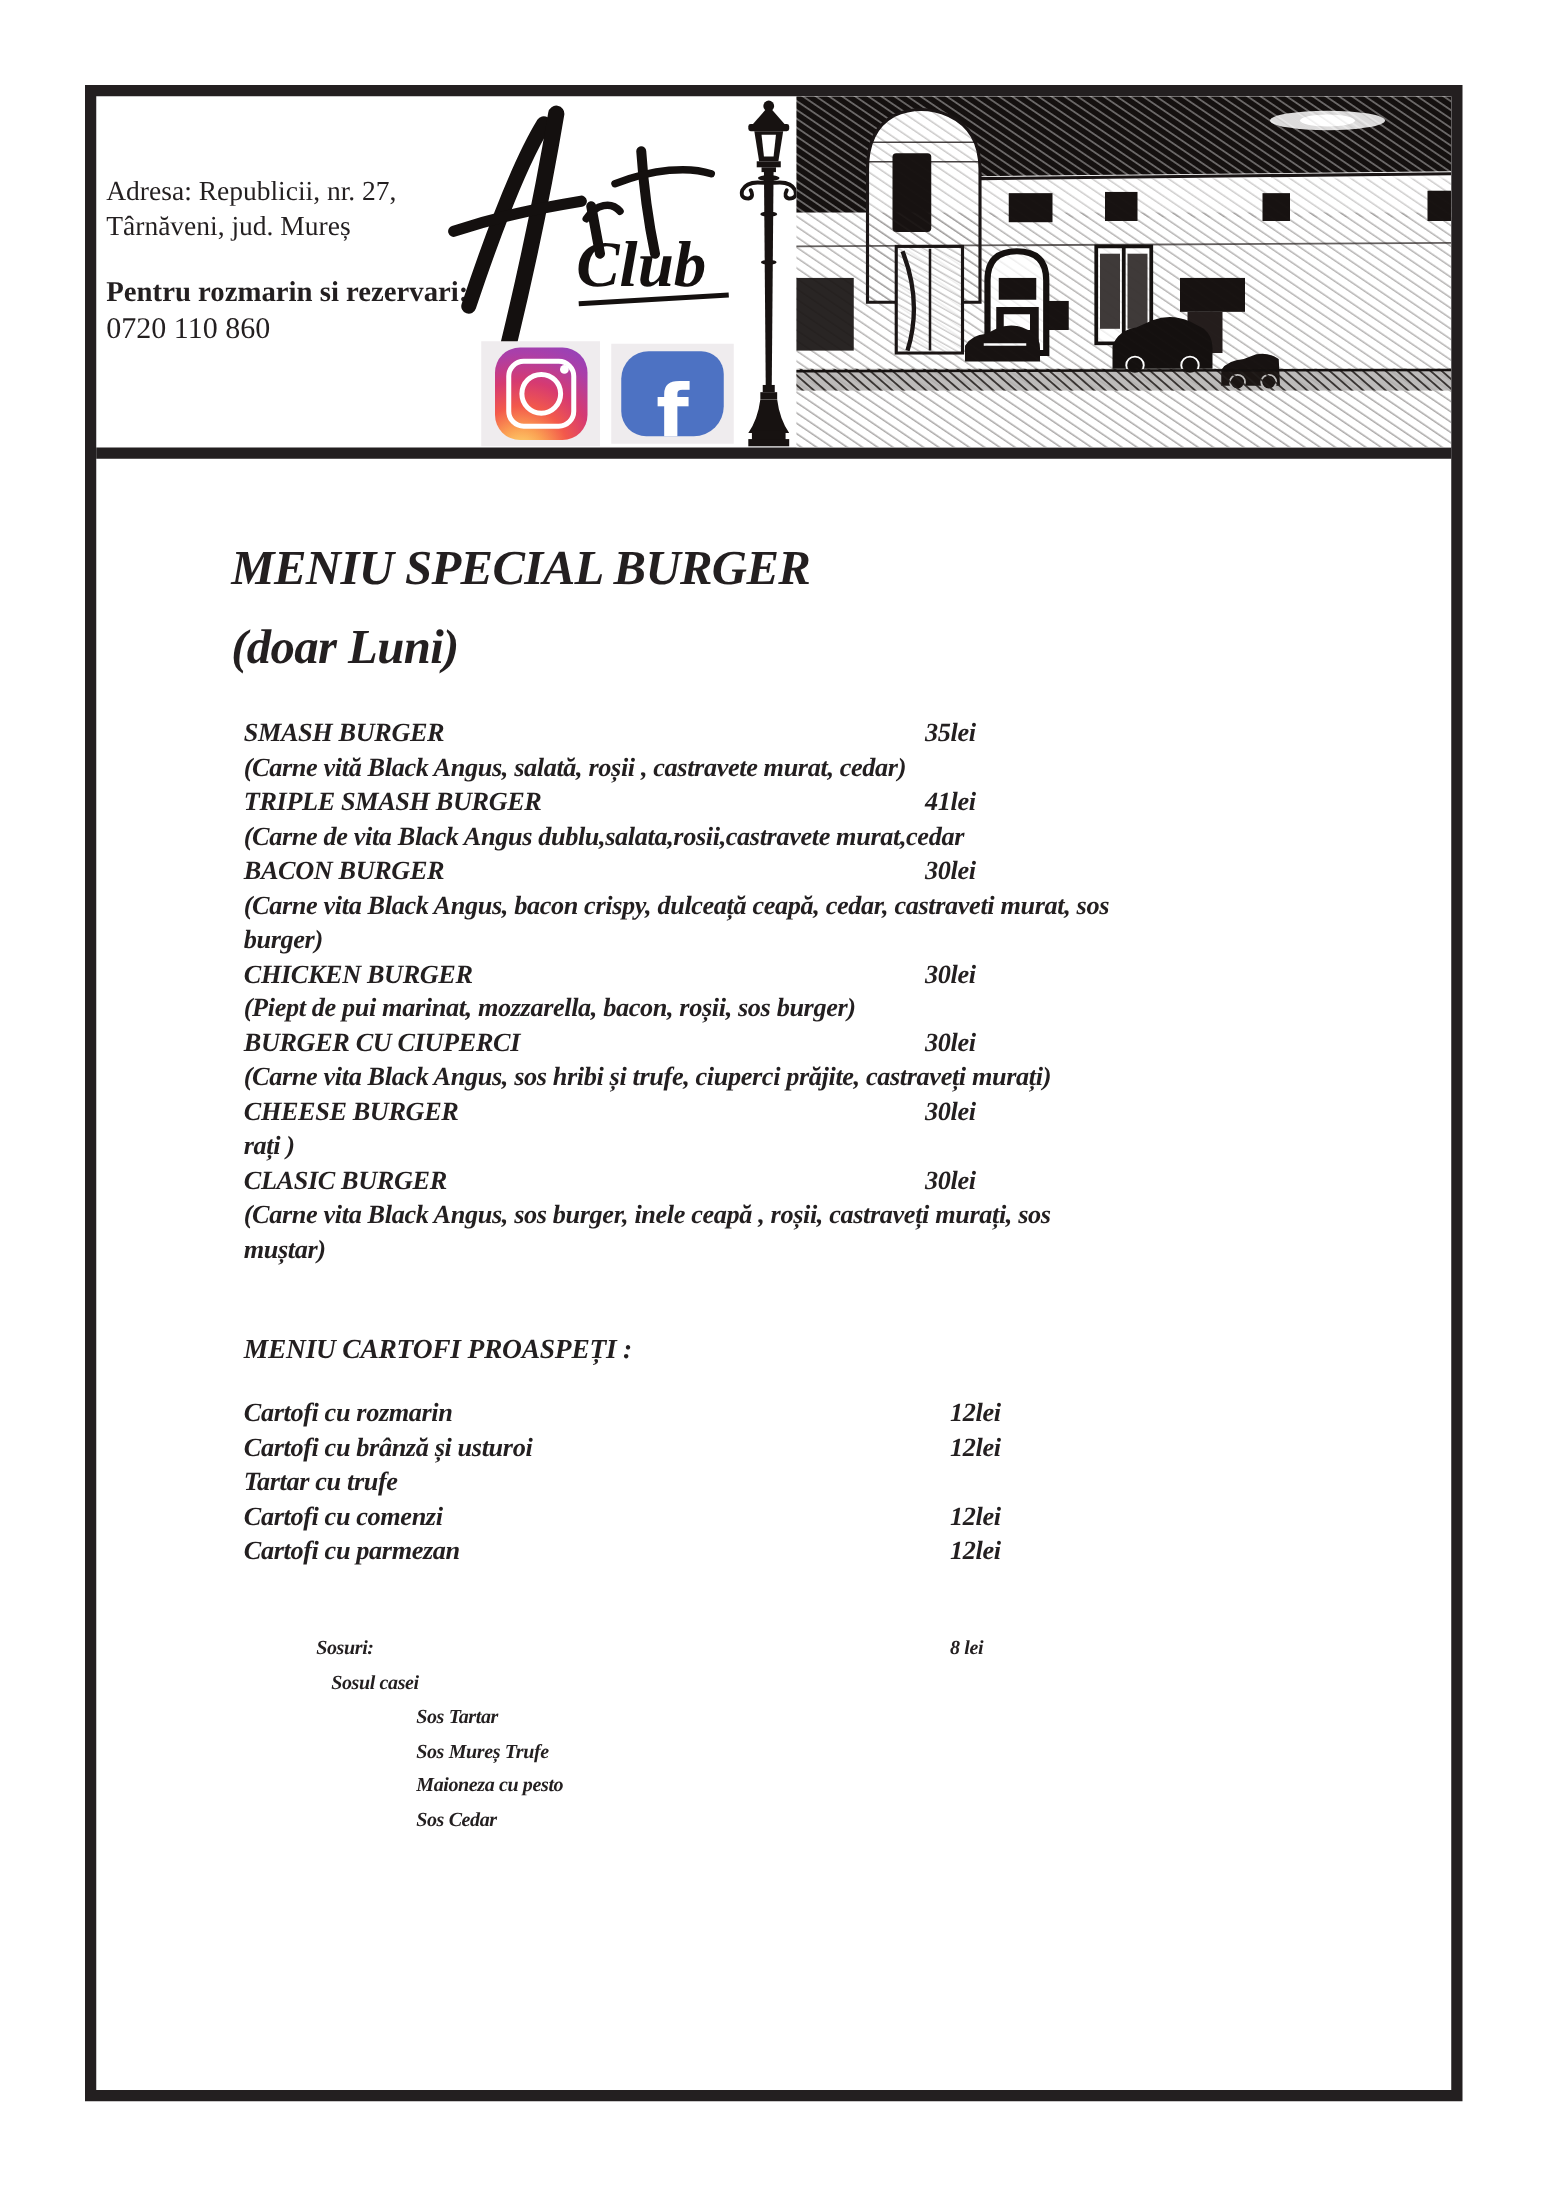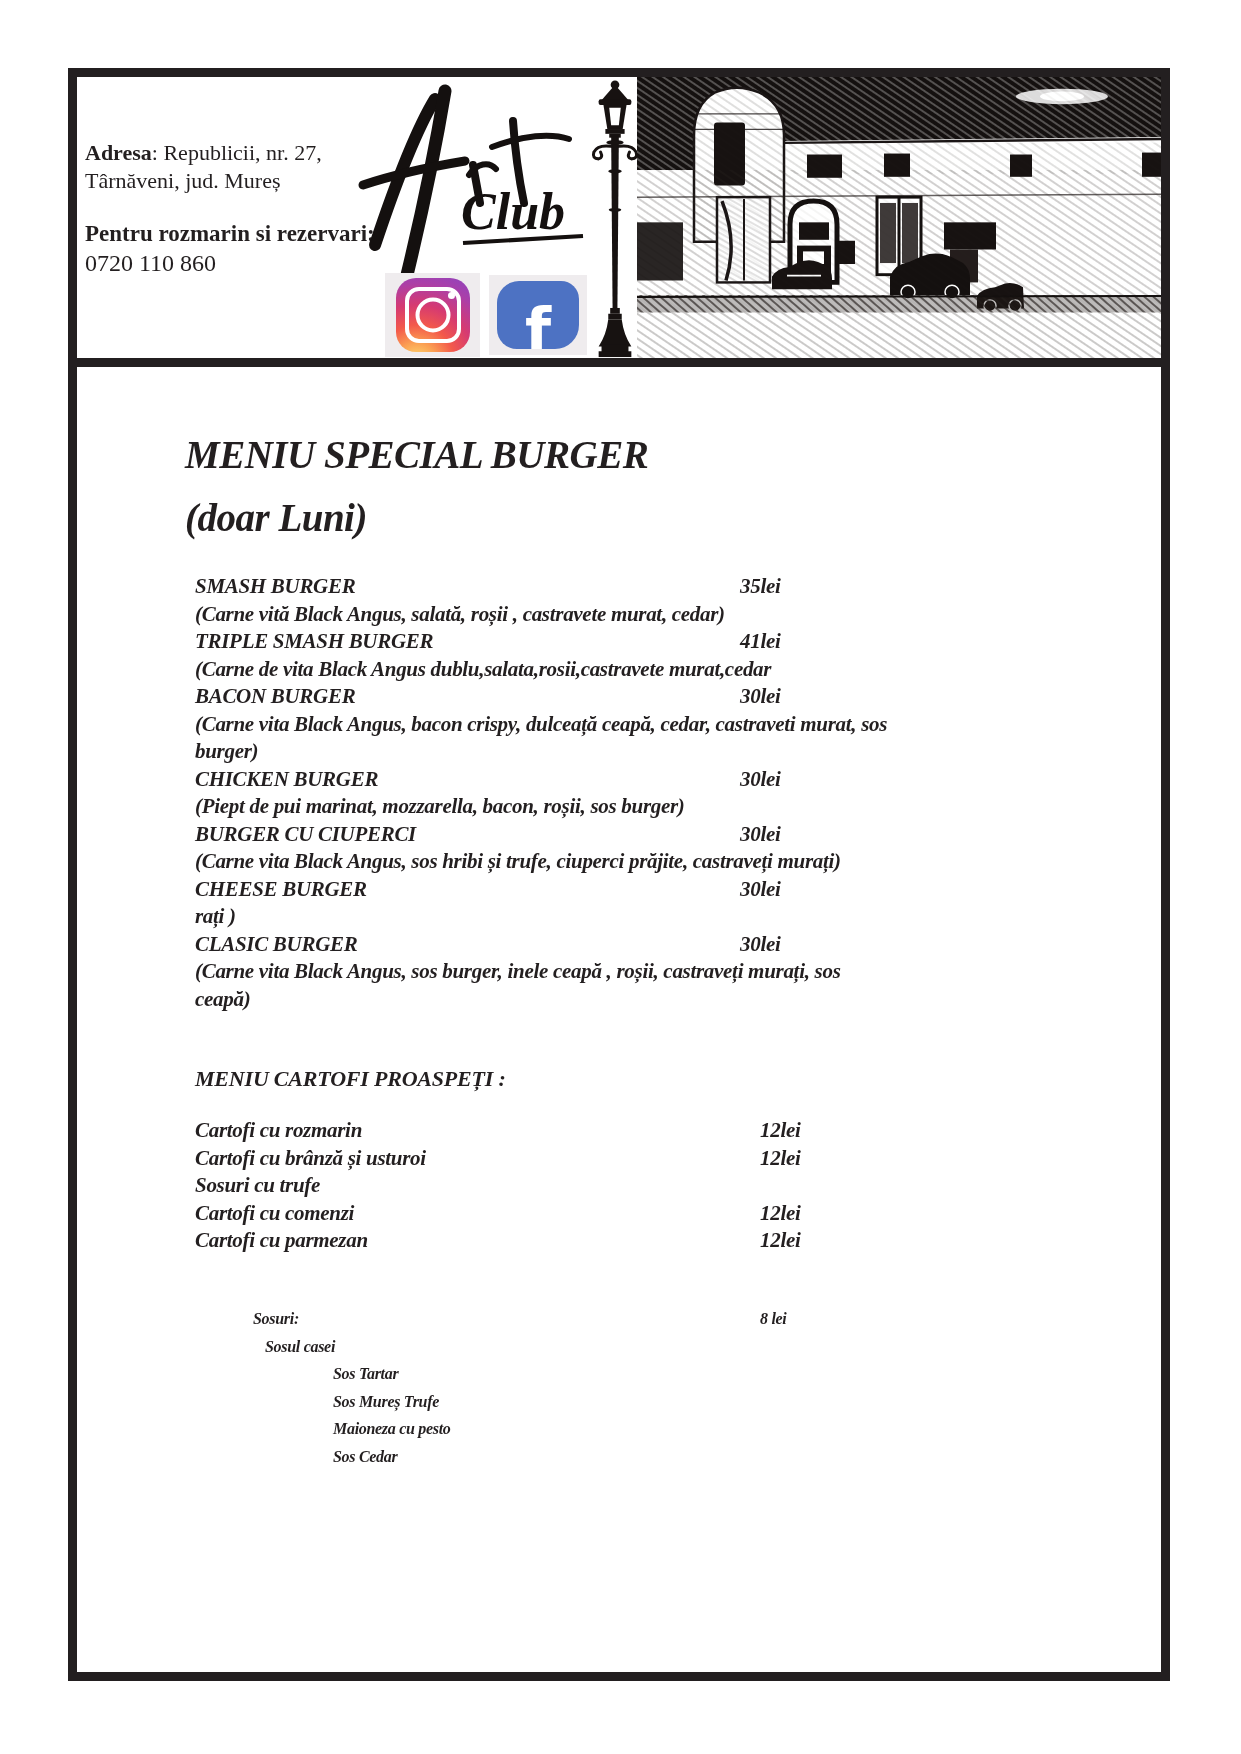--- a/index.html
+++ b/index.html
@@ -3,21 +3,21 @@
 <meta charset="utf-8">
 <style>
   html,body{margin:0;padding:0;background:#ffffff;}
   .page{position:relative;width:1241px;height:1754px;background:#ffffff;overflow:hidden;
         font-family:"Liberation Serif","DejaVu Serif",serif;color:#231f20;}
   .menu-box{position:absolute;left:68px;top:68px;width:1102px;height:1613px;
             box-sizing:border-box;border:9px solid #231f20;}
   
   .header{position:relative;height:281px;border-bottom:9px solid #231f20;}
   .address{position:absolute;left:8px;top:62px;font-size:22px;line-height:28px;white-space:nowrap;}
-  .address b{font-weight:bold;}
+  .address b{font-weight:normal;}
   .orders{position:absolute;left:8px;top:142px;white-space:nowrap;}
   .orders .olabel{font-size:23px;font-weight:bold;line-height:29px;}
   .orders .ophone{font-size:24px;line-height:30px;}
   .logo-svg{position:absolute;left:278px;top:2px;width:240px;height:200px;}
   .lamp-svg{position:absolute;left:508px;top:2px;width:60px;height:279px;}
   .bldg-svg{position:absolute;left:560px;top:0px;width:524px;height:281px;}
   .tile{position:absolute;background:#efecee;}
   .insta-tile{left:308px;top:196px;width:95px;height:84px;}
   .fb-tile{left:412px;top:198px;width:98px;height:80px;}
   .insta-sq{position:relative;width:74px;height:74px;margin:5px auto 0 auto;border-radius:20px;
@@ -221,29 +221,29 @@
         <div class="row">(Carne vita Black Angus, bacon crispy, dulceață ceapă, cedar, castraveti murat, sos</div>
         <div class="row">burger)</div>
         <div class="row"><span>CHICKEN BURGER</span><span class="pr">30lei</span></div>
         <div class="row">(Piept de pui marinat, mozzarella, bacon, roșii, sos burger)</div>
         <div class="row"><span>BURGER CU CIUPERCI</span><span class="pr">30lei</span></div>
         <div class="row">(Carne vita Black Angus, sos hribi și trufe, ciuperci prăjite, castraveți murați)</div>
         <div class="row"><span>CHEESE BURGER</span><span class="pr">30lei</span></div>
         <div class="row">rați )</div>
         <div class="row"><span>CLASIC BURGER</span><span class="pr">30lei</span></div>
         <div class="row">(Carne vita Black Angus, sos burger, inele ceapă , roșii, castraveți murați, sos</div>
-        <div class="row">ceapă)</div>
+        <div class="row">muștar)</div>
       </div>
 
       <div class="cheading">MENIU CARTOFI PROASPEȚI :</div>
 
       <div class="clist">
         <div class="row"><span>Cartofi cu rozmarin</span><span class="pr">12lei</span></div>
         <div class="row"><span>Cartofi cu brânză și usturoi</span><span class="pr">12lei</span></div>
-        <div class="row"><span>Sosuri cu trufe</span><span class="pr"></span></div>
+        <div class="row"><span>Tartar cu trufe</span><span class="pr"></span></div>
         <div class="row"><span>Cartofi cu comenzi</span><span class="pr">12lei</span></div>
         <div class="row"><span>Cartofi cu parmezan</span><span class="pr">12lei</span></div>
       </div>
 
       <div class="slist">
         <div class="row ind1"><span>Sosuri:</span><span class="pr">8 lei</span></div>
         <div class="row ind2">Sosul casei</div>
         <div class="row ind3">Sos Tartar</div>
         <div class="row ind3">Sos Mureș Trufe</div>
         <div class="row ind3">Maioneza cu pesto</div>

